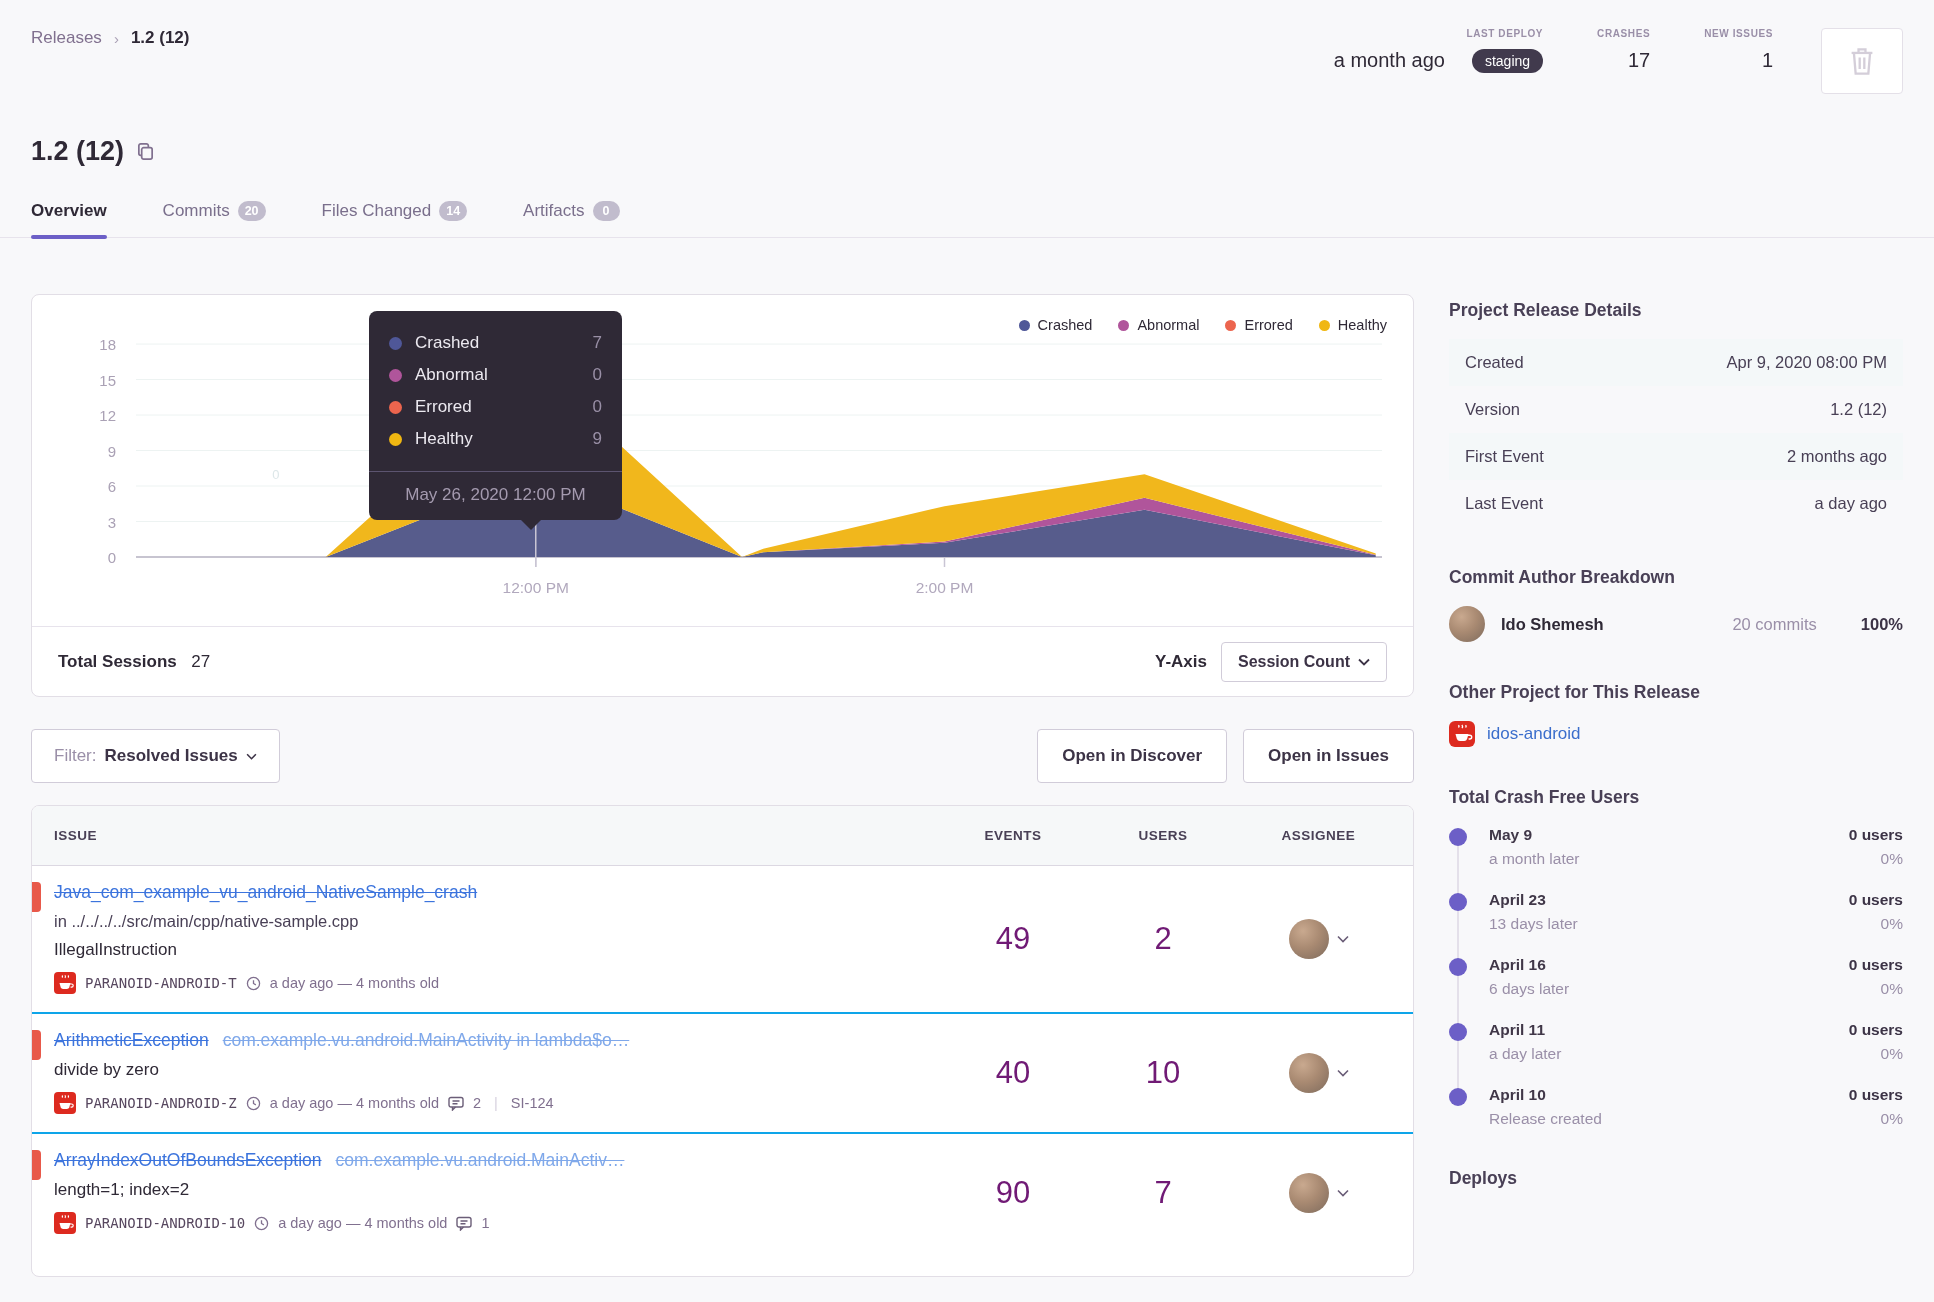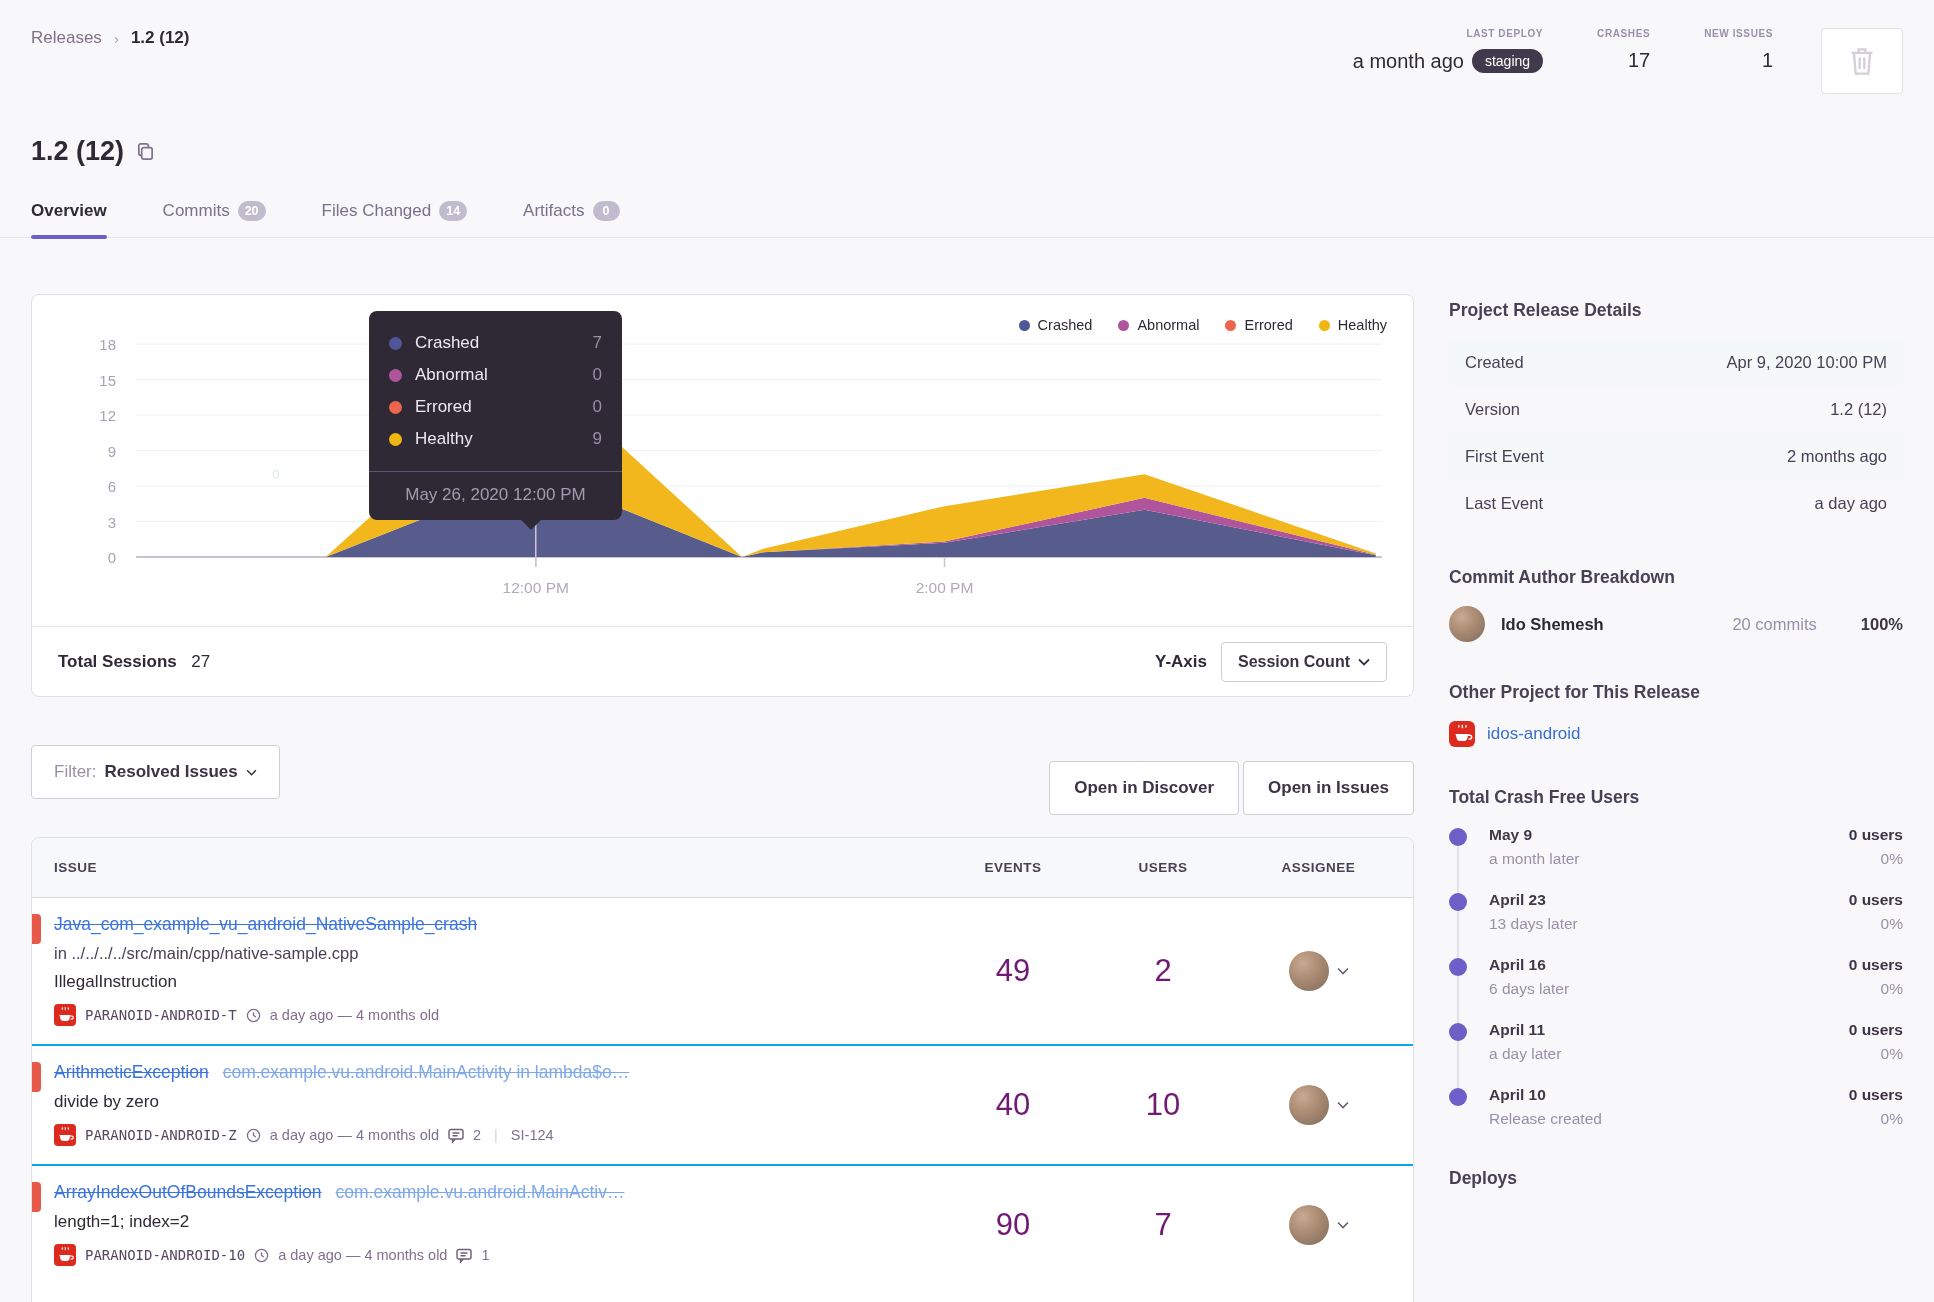--- a/index.html
+++ b/index.html
@@ -11,21 +11,21 @@
   .page { padding:0 31px; }
 
   
   .top-row { display:flex; justify-content:space-between; align-items:flex-start; padding-top:28px; }
   .breadcrumb { font-size:17px; color:#80708f; display:flex; gap:12px; align-items:center; }
   .breadcrumb .crumb-sep { color:#a99fb4; font-size:15px; }
   .breadcrumb .crumb-current { color:#2f2936; font-weight:700; }
   .header-stats { display:flex; align-items:flex-start; gap:54px; }
   .stat { text-align:right; }
   .stat-label { font-size:10px; font-weight:700; letter-spacing:.6px; color:#9a8fa8; margin-bottom:10px; }
-  .stat-value { font-size:20px; color:#2f2936; display:flex; align-items:center; gap:8px; justify-content:flex-end; }
+  .stat-value { font-size:20px; color:#2f2936; display:flex; align-items:flex-start; gap:27px; justify-content:flex-end; }
   .env-pill { background:#413a4d; color:#fff; font-size:14px; padding:4px 13px; border-radius:13px; }
   .trash-btn { width:82px; height:66px; background:#fff; border:1px solid #e4e0e8; border-radius:4px;
     display:flex; align-items:center; justify-content:center; margin-left:-6px; cursor:pointer; }
 
   .page-title-row { display:flex; align-items:center; gap:12px; margin-top:42px; }
   .page-title { font-size:27px; font-weight:700; color:#2f2936; }
 
   
   .tabs { display:flex; gap:56px; margin-top:34px; border-bottom:1px solid #e7e3ec; margin-left:-31px; margin-right:-31px; padding:0 31px; }
   .tab { font-size:17px; color:#7a6f8c; padding-bottom:16px; display:flex; align-items:center; gap:8px; position:relative; cursor:pointer; }
@@ -66,21 +66,21 @@
   .tt-val { margin-left:auto; color:#998fa6; }
   .tt-divider { height:1px; background:#5c5470; margin:8px 0 0 0; }
   .tt-date { text-align:center; color:#a49aaf; font-size:17px; padding:13px 0 15px 0; }
 
   
   .filter-row { display:flex; justify-content:space-between; align-items:center; margin-top:32px; }
   .filter-btn { background:#fff; border:1px solid #d1ccd9; border-radius:4px; padding:16px 22px; font-size:17px;
     display:flex; align-items:center; gap:8px; cursor:pointer; }
   .filter-key { color:#9a8fa8; }
   .filter-val { font-weight:700; color:#3c3346; }
-  .action-btns { display:flex; gap:4px;margin-top:32px; }
+  .action-btns { display:flex; gap:16px; }
   .btn { background:#fff; border:1px solid #d1ccd9; border-radius:4px; padding:16px 24px; font-size:17px;
     font-weight:700; color:#3c3346; cursor:pointer; }
 
   
   .issues-card { margin-top:22px; overflow:hidden; height:472px; }
   .t-header { display:flex; background:#f6f8f9; border-bottom:1px solid #dcd8e2; padding:22px 0; }
   .t-header .c-issue { padding-left:22px; }
   .th { font-size:13.5px; font-weight:700; letter-spacing:.5px; color:#494056; }
   .c-issue { flex:1; min-width:0; }
   .c-events { width:150px; flex:none; text-align:center; }
@@ -454,21 +454,21 @@
           </div>
         </div>
       </div>
     </div>
 
     <div class="col-side">
       <div class="side-section">
         <div class="side-heading">Project Release Details</div>
         <div class="detail-row striped">
           <span>Created</span>
-          <span>Apr 9, 2020 10:00 PM</span>
+          <span>Apr 9, 2020 08:00 PM</span>
         </div>
         <div class="detail-row">
           <span>Version</span>
           <span>1.2 (12)</span>
         </div>
         <div class="detail-row striped">
           <span>First Event</span>
           <span>2 months ago</span>
         </div>
         <div class="detail-row">

